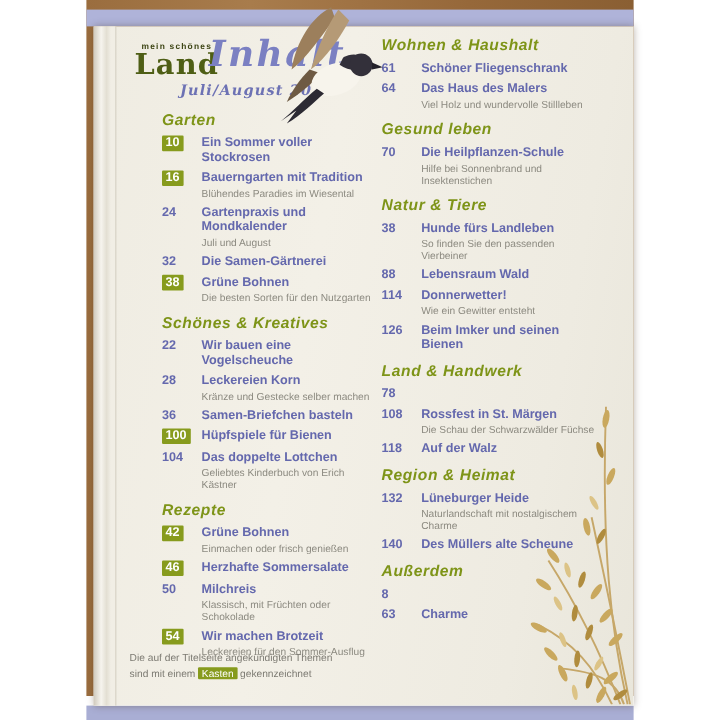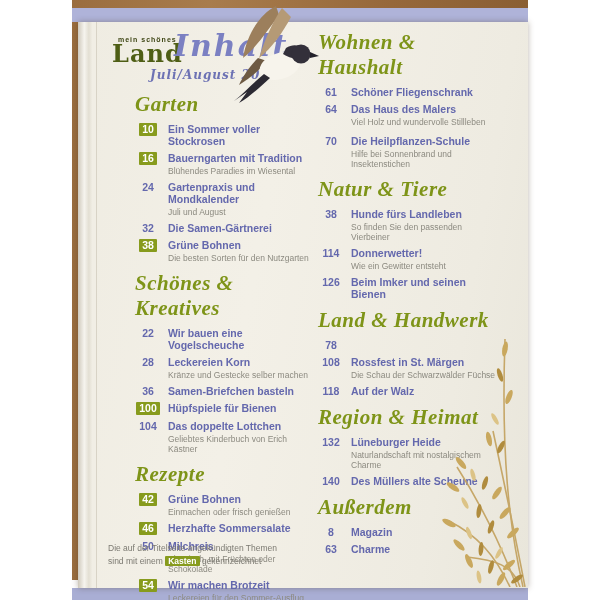--- a/index.html
+++ b/index.html
@@ -23,33 +23,33 @@
              font-weight:bold;color:#4e5e15;letter-spacing:1px;}
   .inhalt{position:absolute;left:96px;top:6px;font-family:"DejaVu Serif","Liberation Serif",serif;
           font-style:italic;font-weight:bold;font-size:30px;color:#7b80c2;letter-spacing:2px;}
   .issue{position:absolute;left:72px;top:46px;font-family:"DejaVu Serif","Liberation Serif",serif;
          font-style:italic;font-weight:bold;font-size:12px;color:#6d72b4;letter-spacing:1px;}
   
   .col{position:absolute;width:178px;}
   #left-col{left:57px;top:70px;}
   #right-col{left:240px;top:8px;}
   .section{margin-bottom:8px;}
-  .sec-title{font-family:Liberation Serif, serif;font-style:italic;font-weight:bold;
-             font-size:21px;color:#7e9418;margin:0 0 6px 0;letter-spacing:.5px;}
+  .sec-title{font-family:Liberation Sans, sans-serif;font-style:italic;font-weight:bold;
+             font-size:13px;color:#7e9418;margin:0 0 6px 0;letter-spacing:.5px;}
   .entry{display:flex;gap:7px;margin-bottom:5px;align-items:flex-start;}
-  .num{width:26px;flex:0 0 26px;display:flex;justify-content:center;}
+  .num{width:26px;flex:0 0 26px;display:flex;justify-content:flex-start;}
   .numtext{font-size:10.5px;font-weight:bold;color:#6468ad;line-height:12px;}
   .numtext.boxed{background:#879b1d;color:#ffffff;padding:1px 3px;border-radius:1px;line-height:11px;}
   .etext{flex:1;}
   .etitle{font-size:10.5px;font-weight:bold;color:#6468ad;line-height:12px;}
   .esub{font-size:8.5px;color:#8c8a80;line-height:10px;margin-top:2px;white-space:pre-line;}
   
   .footer{position:absolute;left:30px;top:520px;width:240px;
           font-size:8.5px;color:#7c7a72;line-height:13px;}
-  .kasten{background:#879b1d;color:#fff;font-weight:bold;padding:0 3px;border-radius:1px;}
+  .kasten{background:#879b1d;color:#fff;font-weight:normal;padding:0 3px;border-radius:1px;}
   .art{position:absolute;}
 </style>
 </head>
 <body>
 
 <div class="photo">
   <div class="band top"></div>
   <div class="band bottom"></div>
 
   <div class="page">
@@ -208,20 +208,21 @@
             <div class="num">
               <span class="numtext">64</span>
             </div>
             <div class="etext">
               <div class="etitle">Das Haus des Malers</div>
               <div class="esub">Viel Holz und wundervolle Stillleben</div>
             </div>
           </div>
         </div>
         <div class="section">
+          <div class="sec-title">Gesund leben</div>
           <div class="entry">
             <div class="num">
               <span class="numtext">70</span>
             </div>
             <div class="etext">
               <div class="etitle">Die Heilpflanzen-Schule</div>
               <div class="esub">Hilfe bei Sonnenbrand und Insektenstichen</div>
             </div>
           </div>
         </div>
@@ -231,20 +232,28 @@
             <div class="num">
               <span class="numtext">38</span>
             </div>
             <div class="etext">
               <div class="etitle">Hunde fürs Landleben</div>
               <div class="esub">So finden Sie den passenden Vierbeiner</div>
             </div>
           </div>
           <div class="entry">
             <div class="num">
+              <span class="numtext">88</span>
+            </div>
+            <div class="etext">
+              <div class="etitle">Lebensraum Wald</div>
+            </div>
+          </div>
+          <div class="entry">
+            <div class="num">
               <span class="numtext">114</span>
             </div>
             <div class="etext">
               <div class="etitle">Donnerwetter!</div>
               <div class="esub">Wie ein Gewitter entsteht</div>
             </div>
           </div>
           <div class="entry">
             <div class="num">
               <span class="numtext">126</span>
@@ -297,23 +306,20 @@
             <div class="etext">
               <div class="etitle">Des Müllers alte Scheune</div>
             </div>
           </div>
         </div>
         <div class="section">
           <div class="sec-title">Außerdem</div>
           <div class="entry">
             <div class="num">
               <span class="numtext">8</span>
-            </div>
-            <div class="etext">
-              <div class="etitle">Magazin</div>
             </div>
           </div>
           <div class="entry">
             <div class="num">
               <span class="numtext">63</span>
             </div>
             <div class="etext">
               <div class="etitle">Charme</div>
             </div>
           </div>

